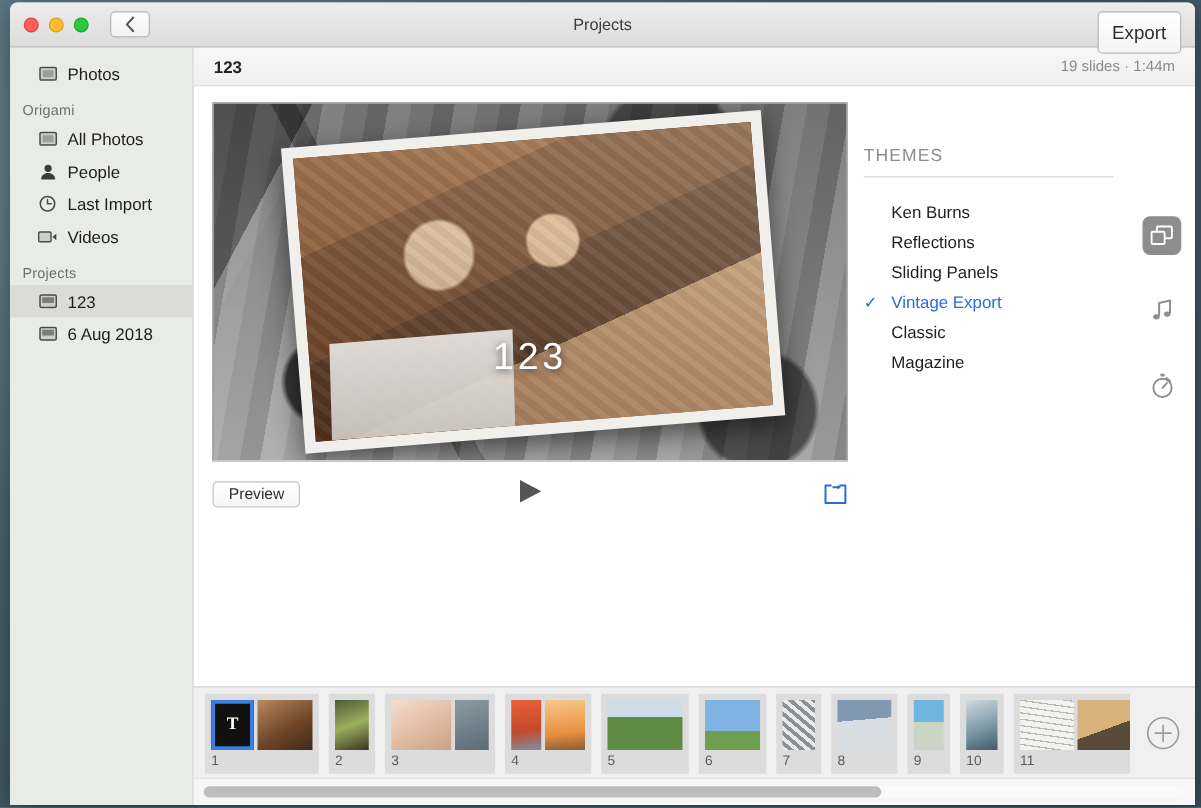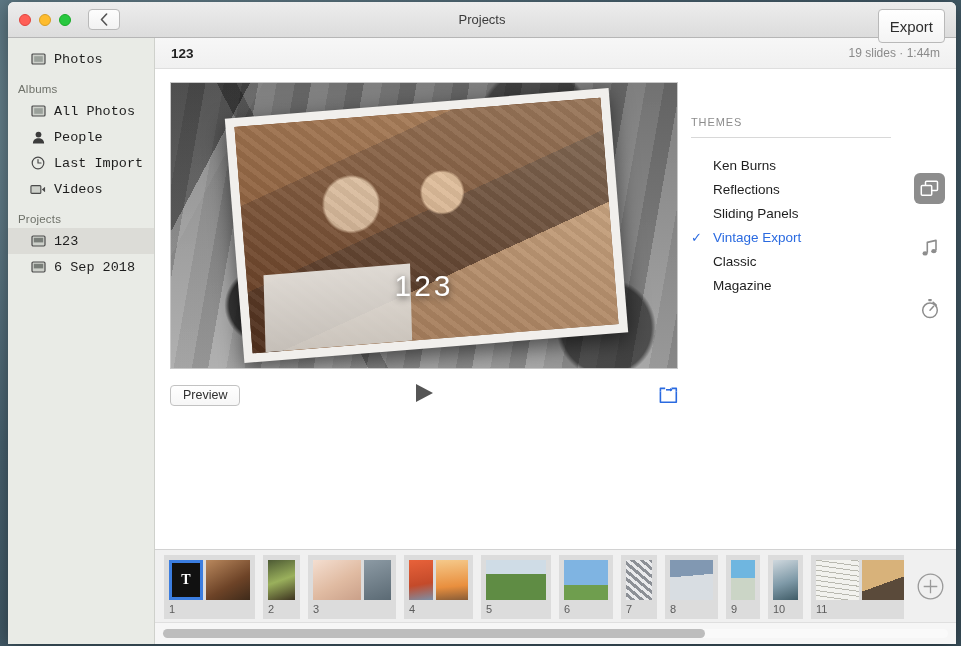--- a/index.html
+++ b/index.html
@@ -65,21 +65,21 @@
   #sidebar {
     width: 147px; flex: 0 0 147px;
     background: #e9ebe6;
     border-right: 1px solid #cfd1cc;
     padding-top: 8px;
     overflow: hidden;
   }
   .sb-item {
     height: 26px; display: flex; align-items: center;
     padding-left: 22px; gap: 8px;
-    font-size: 13.5px; color: #1d1d1d; cursor: pointer; font-family: Liberation Mono, monospace;
+    font-size: 13.5px; color: #1d1d1d; cursor: pointer;
   }
   .sb-item.selected { background: #dcdcd7; }
   .sb-head {
     font-size: 11.5px; color: #6e7169;
     padding: 11px 0 3px 10px; letter-spacing: .2px;
   }
   .sb-ico { width: 16px; height: 14px; flex: 0 0 16px;
             display: flex; align-items: center; justify-content: center; }
   .sb-ico svg { display: block; }
   
@@ -176,21 +176,21 @@
     position: absolute; left: 0; right: 0; margin: 0 auto;
     width: 24px; cursor: pointer;
   }
   #fullscreen-btn { margin-left: auto; cursor: pointer; display: flex; }
   
   #themes-panel {
     width: 222px; flex: 0 0 222px;
     padding: 47px 0 0 0;
   }
   #themes-head {
-    font-size: 11px; color: #8c8c8c; letter-spacing: .9px;
+    font-size: 14px; color: #8c8c8c; letter-spacing: .9px;
     padding-left: 10px;
   }
   #themes-rule {
     height: 1px; background: #d8d8d8; margin: 9px 12px 11px 10px;
   }
   .theme-row {
     height: 24px; display: flex; align-items: flex-end;
     padding-left: 10px; font-size: 13.5px; color: #1e1e1e;
     cursor: pointer;
   }
@@ -277,21 +277,21 @@
         <span class="sb-ico">
           <svg width="15" height="12" viewBox="0 0 15 12">
             <rect x="1" y="1" width="13" height="10" rx="1" fill="#cdd0ca" stroke="#4a4a4a" stroke-width="1.2"></rect>
             <rect x="3.2" y="3.2" width="8.6" height="5.6" fill="#9aa09a"></rect>
           </svg>
         </span>
         <span>Photos</span>
       </div>
 
 
-      <div class="sb-head">Albums</div>
+      <div class="sb-head">Origami</div>
 
       <div class="sb-item">
         <span class="sb-ico">
           <svg width="15" height="12" viewBox="0 0 15 12">
             <rect x="1" y="1" width="13" height="10" rx="1" fill="#cdd0ca" stroke="#4a4a4a" stroke-width="1.2"></rect>
             <rect x="3.2" y="3.2" width="8.6" height="5.6" fill="#9aa09a"></rect>
           </svg>
         </span>
         <span>All Photos</span>
       </div>
@@ -338,21 +338,21 @@
         <span>123</span>
       </div>
 
       <div class="sb-item">
         <span class="sb-ico">
           <svg width="15" height="12" viewBox="0 0 15 12">
             <rect x="1" y="1" width="13" height="10" rx="1.2" fill="#cdd0ca" stroke="#4a4a4a" stroke-width="1.2"></rect>
             <rect x="2.8" y="2.8" width="9.4" height="4.6" fill="#787d78"></rect>
           </svg>
         </span>
-        <span>6 Sep 2018</span>
+        <span>6 Aug 2018</span>
       </div>
     </div>
 
     <div id="content">
 
       <div id="content-head">
         <span id="proj-title">123</span>
         <span id="proj-meta">19 slides · 1:44m</span>
       </div>
 

